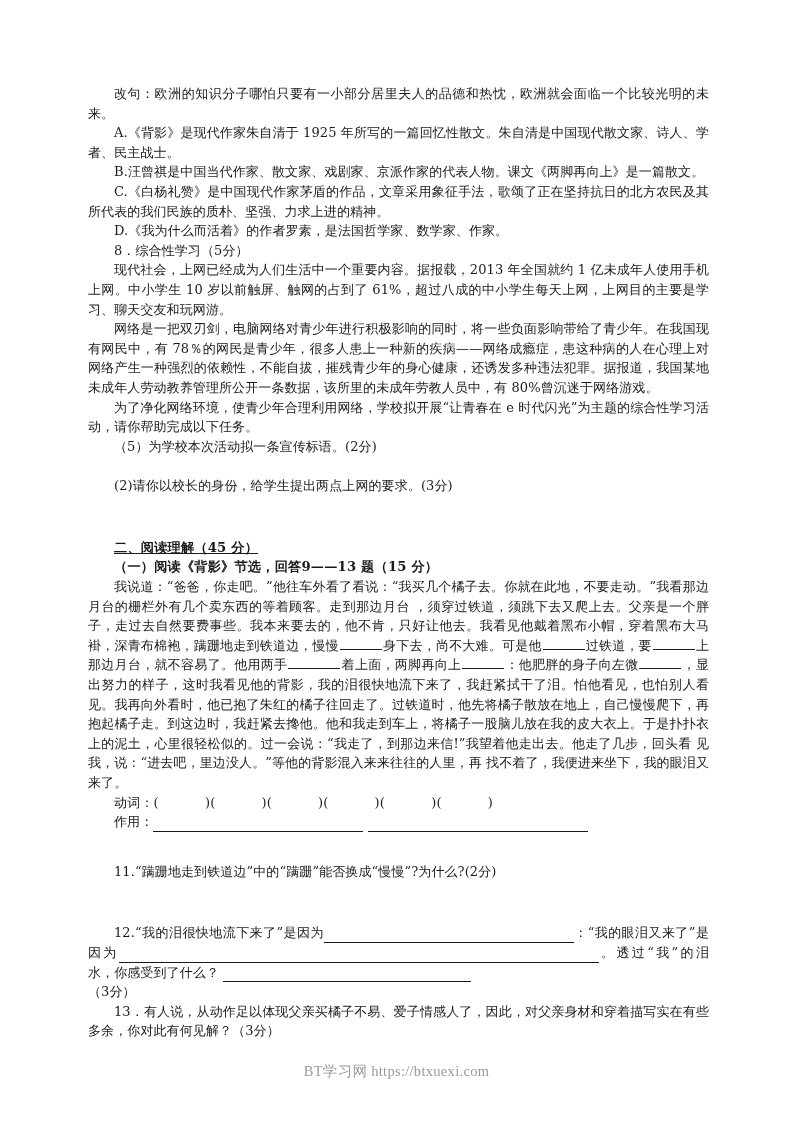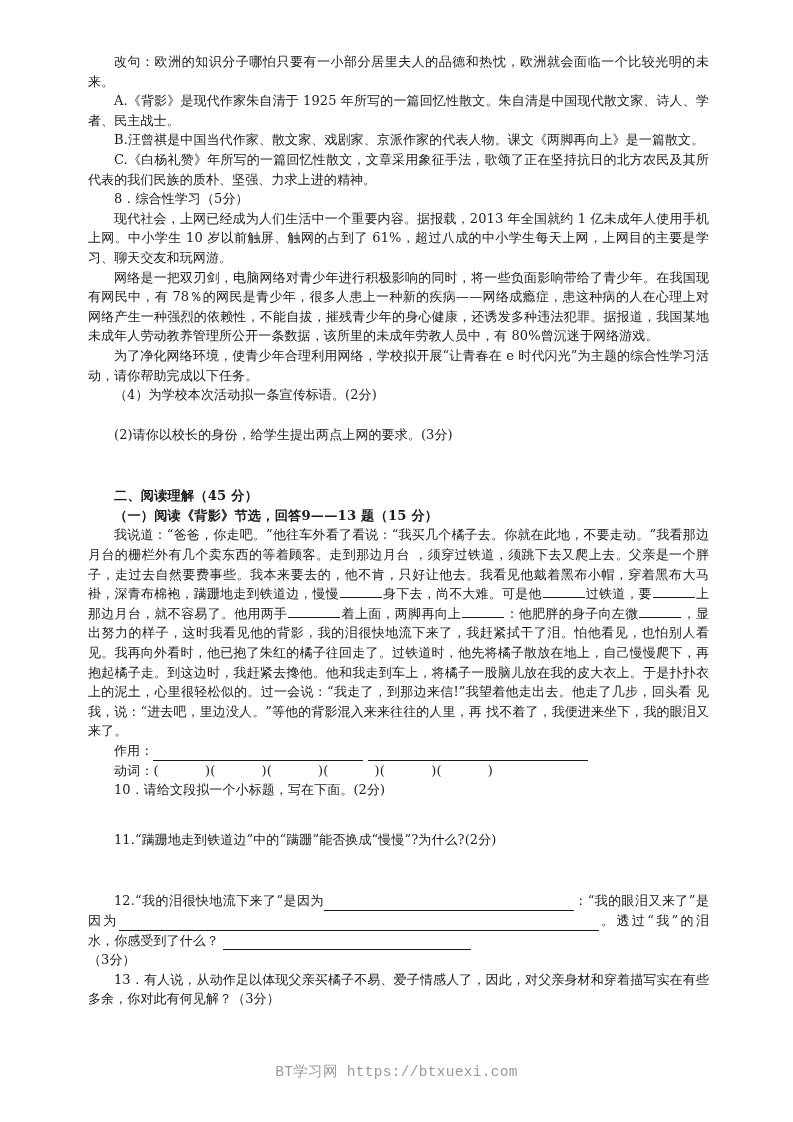--- a/index.html
+++ b/index.html
@@ -14,21 +14,21 @@
     color: #1a1a1a;
     overflow: hidden;
     position: relative;
   }
   .page {
     position: absolute;
     left: 0; top: 0;
     width: 793px;
     height: 906px;
     box-sizing: border-box;
-    padding: 52px 84px 0 88px;
+    padding: 84px 84px 0 88px;
   }
   .p {
     font-size: 13.0px;
     line-height: 19.6px;
     text-align: justify;
     text-justify: inter-ideograph;
     margin: 0;
     letter-spacing: 0.1px;
   }
   .indent { text-indent: 26px; }
@@ -66,69 +66,69 @@
     letter-spacing: 0.2px;
     white-space: nowrap;
   }
   .br-gap { display: inline-block; width: 46px; }
   .watermark {
     position: absolute;
     left: 0;
     top: 1062px;
     width: 793px;
     text-align: center;
-    font-family: Liberation Mono, monospace;
+    font-family: Liberation Serif, serif;
     font-size: 14.5px;
     color: #9a9a9a;
     letter-spacing: 0.3px;
   }
 </style>
 </head>
 <body>
 
 <div class="page">
 
   <p class="p indent">改句：欧洲的知识分子哪怕只要有一小部分居里夫人的品德和热忱，欧洲就会面临一个比较光明的未来。</p>
 
 
   <p class="p indent">A.《背影》是现代作家朱自清于 1925 年所写的一篇回忆性散文。朱自清是中国现代散文家、诗人、学者、民主战士。</p>
 
   <p class="p indent">B.汪曾祺是中国当代作家、散文家、戏剧家、京派作家的代表人物。课文《两脚再向上》是一篇散文。</p>
 
-  <p class="p indent">C.《白杨礼赞》年所写的一篇回忆性散文，文章采用象征手法，歌颂了正在坚持抗日的北方农民及其所代表的我们民族的质朴、坚强、力求上进的精神。</p>
+  <p class="p indent">C.《白杨礼赞》是中国现代作家茅盾的作品，文章采用象征手法，歌颂了正在坚持抗日的北方农民及其所代表的我们民族的质朴、坚强、力求上进的精神。</p>
 
+  <p class="p indent">D.《我为什么而活着》的作者罗素，是法国哲学家、数学家、作家。</p>
 
   <p class="p indent">8．综合性学习（5分）</p>
 
   <p class="p indent">现代社会，上网已经成为人们生活中一个重要内容。据报载，2013 年全国就约 1 亿未成年人使用手机上网。中小学生 10 岁以前触屏、触网的占到了 61%，超过八成的中小学生每天上网，上网目的主要是学习、聊天交友和玩网游。</p>
 
   <p class="p indent">网络是一把双刃剑，电脑网络对青少年进行积极影响的同时，将一些负面影响带给了青少年。在我国现有网民中，有 78％的网民是青少年，很多人患上一种新的疾病——网络成瘾症，患这种病的人在心理上对网络产生一种强烈的依赖性，不能自拔，摧残青少年的身心健康，还诱发多种违法犯罪。据报道，我国某地未成年人劳动教养管理所公开一条数据，该所里的未成年劳教人员中，有 80%曾沉迷于网络游戏。</p>
 
   <p class="p indent">为了净化网络环境，使青少年合理利用网络，学校拟开展“让青春在 e 时代闪光”为主题的综合性学习活动，请你帮助完成以下任务。</p>
 
-  <p class="p indent">（4）为学校本次活动拟一条宣传标语。(2分)</p>
+  <p class="p indent">（5）为学校本次活动拟一条宣传标语。(2分)</p>
 
   <div class="gap-md"></div>
 
   <p class="p indent">(2)请你以校长的身份，给学生提出两点上网的要求。(3分)</p>
 
   <div class="gap-xl"></div>
 
-  <p class="sec-head" style="text-indent:26px;">二、阅读理解（45 分）</p>
+  <p class="sec-head" style="text-indent:26px;text-decoration:underline;">二、阅读理解（45 分）</p>
 
   <p class="sec-head" style="text-indent:26px;">（一）阅读《背影》节选，回答9——13 题（15 分）</p>
 
   <p class="p indent"><span>我说道：“爸爸，你走吧。”他往车外看了看说：“我买几个橘子去。你就在此地，不要走动。”我看那边月台的栅栏外有几个卖东西的等着顾客。走到那边月台 ，须穿过铁道，须跳下去又爬上去。父亲是一个胖子，走过去自然要费事些。我本来要去的，他不肯，只好让他去。我看见他戴着黑布小帽，穿着黑布大马褂，深青布棉袍，蹒跚地走到铁道边，慢慢</span><span class="blank-u u-md"></span><span>身下去，尚不大难。可是他</span><span class="blank-u u-md"></span><span>过铁道，要</span><span class="blank-u u-md"></span><span>上那边月台，就不容易了。他用两手</span><span class="blank-u u-lg"></span><span>着上面，两脚再向上</span><span class="blank-u u-md"></span><span>：他肥胖的身子向左微</span><span class="blank-u u-md"></span><span>，显出努力的样子，这时我看见他的背影，我的泪很快地流下来了，我赶紧拭干了泪。怕他看见，也怕别人看见。我再向外看时，他已抱了朱红的橘子往回走了。过铁道时，他先将橘子散放在地上，自己慢慢爬下，再抱起橘子走。到这边时，我赶紧去搀他。他和我走到车上，将橘子一股脑儿放在我的皮大衣上。于是扑扑衣上的泥土，心里很轻松似的。过一会说：“我走了，到那边来信!”我望着他走出去。他走了几步，回头看 见我，说：“进去吧，里边没人。”等他的背影混入来来往往的人里，再 找不着了，我便进来坐下，我的眼泪又来了。</span></p>
 
 
+  <p class="p indent brs"><span>动词：</span><span>(<span class="br-gap"></span>)</span><span>(<span class="br-gap"></span>)</span><span>(<span class="br-gap"></span>)</span><span>(<span class="br-gap"></span>)</span><span>(<span class="br-gap"></span>)</span><span>(<span class="br-gap"></span>)</span></p>
+
   <p class="p indent"><span>作用：</span><span class="ans-line al-1"></span>&nbsp;<span class="ans-line al-2"></span></p>
 
-  <p class="p indent brs"><span>动词：</span><span>(<span class="br-gap"></span>)</span><span>(<span class="br-gap"></span>)</span><span>(<span class="br-gap"></span>)</span><span>(<span class="br-gap"></span>)</span><span>(<span class="br-gap"></span>)</span><span>(<span class="br-gap"></span>)</span></p>
-
-  <p class="p indent">10．请给文段拟一个小标题，写在下面。(2分)</p>
 
   <div class="gap-lg"></div>
 
   <p class="p indent">11.“蹒跚地走到铁道边”中的“蹒跚”能否换成“慢慢”?为什么?(2分)</p>
 
   <div class="gap-xl"></div>
 
   <p class="p indent"><span>12.“我的泪很快地流下来了”是因为</span><span class="ans-line al-4"></span><span>：“我的眼泪又来了”是因为</span><span class="ans-line al-5"></span><span>。透过“我”的泪水，你感受到了什么？</span>&nbsp;<span class="ans-line al-6"></span></p>
 
   <p class="p">（3分）</p>

